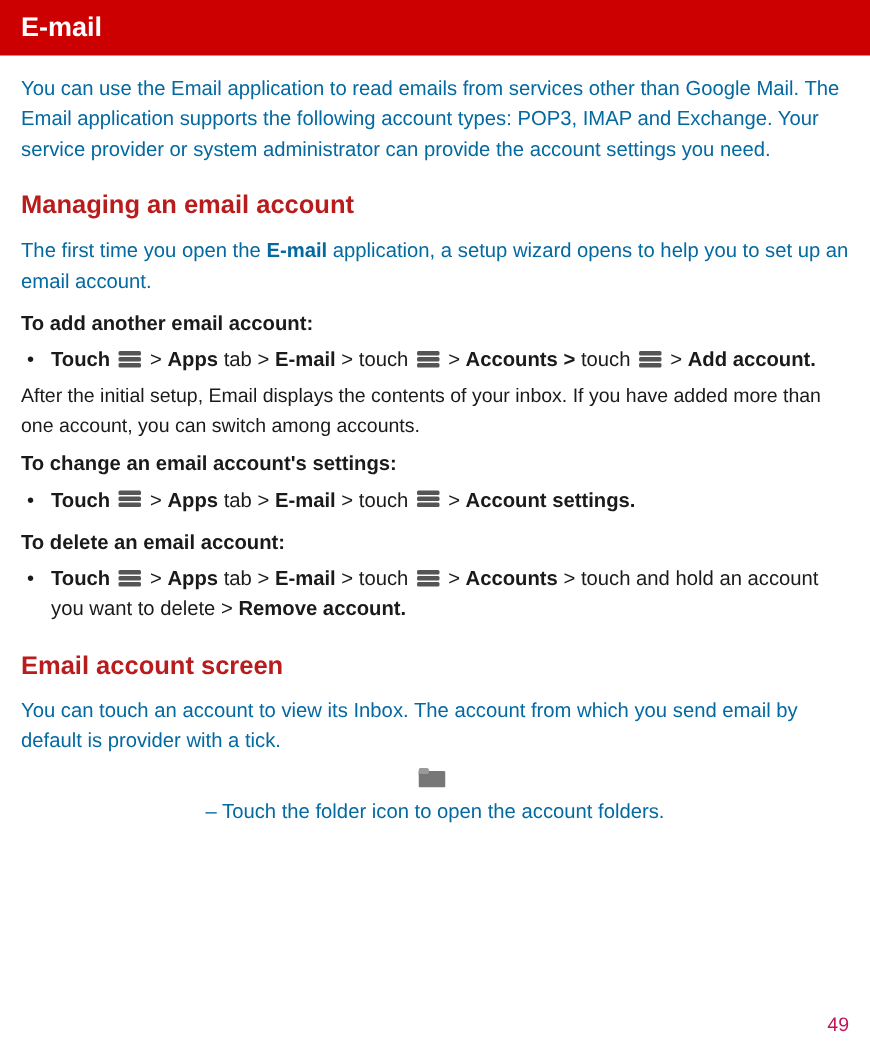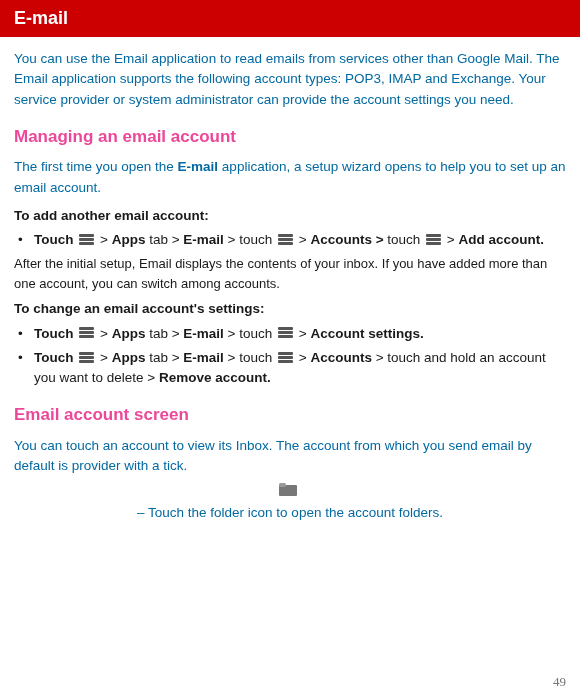--- a/index.html
+++ b/index.html
@@ -33,21 +33,21 @@
       line-height: 1.5;
     }
 
     .intro-text {
       font-size: 13.5px;
       color: #0369a1;
       margin-bottom: 14px;
     }
 
     .section-heading {
-      color: #ec4899;
+      color: #b91c1c;
       font-size: 17px;
       font-weight: bold;
       margin-bottom: 8px;
       margin-top: 4px;
     }
 
     .section-subheading {
       font-weight: bold;
       font-size: 13.5px;
       margin-bottom: 4px;
@@ -103,22 +103,21 @@
 
     .section2 {
       margin-top: 14px;
     }
 
     .page-number {
       position: absolute;
       bottom: 10px;
       right: 14px;
       font-size: 13px;
-      color: #737373;
-      font-family: Liberation Serif, serif;
+      color: #be185d;
     }
   </style>
 </head>
 <body>
 
 <div class="header-bar">
   <span>E-mail</span>
 </div>
 
 <div class="content">
@@ -177,20 +176,21 @@
         <span class="bold">E-mail</span> &gt; touch
         <span class="menu-icon">
             <span></span>
             <span></span>
             <span></span>
           </span>
         &gt; <span class="bold">Account settings.</span>
       </span>
     </div>
 
+    <div class="section-subheading" style="margin-top:8px;">To delete an email account:</div>
     <div class="bullet-item">
       <span class="bullet-dot">•</span>
       <span class="bullet-content">
         <span class="bold">Touch</span>
         <span class="menu-icon">
             <span></span>
             <span></span>
             <span></span>
           </span>
         &gt; <span class="bold">Apps</span> tab &gt;

